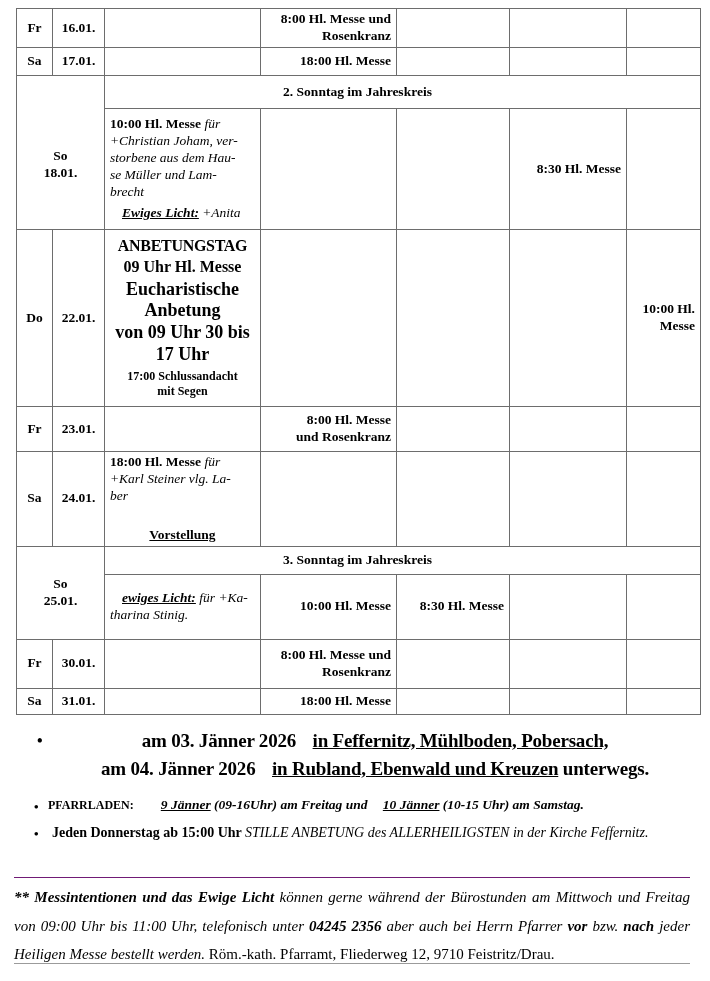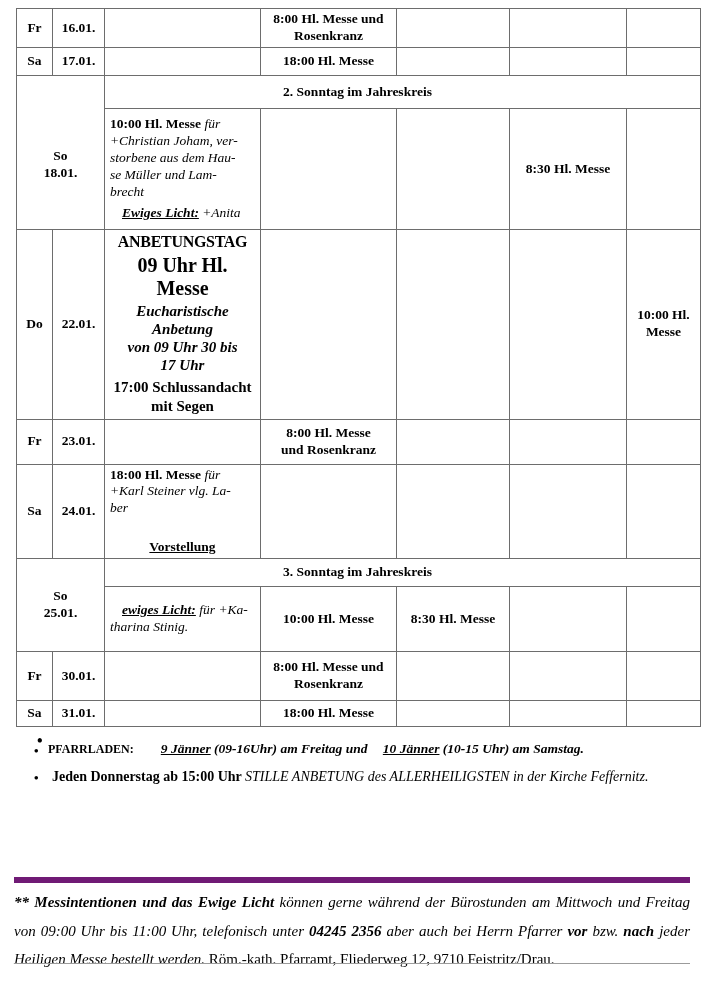--- a/index.html
+++ b/index.html
@@ -14,54 +14,54 @@
     position:absolute;left:16px;top:8px;width:684px;
     border-collapse:collapse;table-layout:fixed;
   }
   table.sched td{
     border:1px solid #6d6d6d;
     font-weight:bold;font-size:13.5px;line-height:1.25;
     padding:2px 5px;vertical-align:middle;overflow:hidden;
   }
   td.c-day,td.c-date{text-align:center;padding:2px 1px;}
   td.c-desc{vertical-align:top;text-align:left;padding:5px 6px 3px 6px;line-height:18.5px;}
-  td.c-m{text-align:center;}
+  td.c-m{text-align:right;}
   .pl{white-space:pre-line;}
   td.sday{text-align:center;font-size:17.5px;line-height:1.32;padding:2px 1px;}
   td.sday.nudge{vertical-align:middle;padding-top:26px;}
   td.shead{font-size:18.5px;text-align:center;padding:2px 0;}
   td.shead .shift{position:relative;left:-45px;display:inline-block;white-space:nowrap;}
   .b{font-weight:bold;font-style:normal;}
   .it{font-style:italic;font-weight:normal;}
   .bi{font-style:italic;font-weight:bold;}
   .u{text-decoration:underline;margin-left:12px;}
   .ew{margin-top:4px;}
   td.dob{text-align:center;vertical-align:top;padding-top:7px;}
   .dob-title{font-size:16px;letter-spacing:-0.3px;margin-bottom:2px;}
-  .dob-big{font-size:20px;line-height:1.15;margin-bottom:2px;}
-  .dob-mid{font-size:15px;line-height:1.21;font-style:italic;}
-  .dob-small{font-size:15px;line-height:1.3;margin-top:3px;}
+  .dob-big{font-size:16px;line-height:1.15;margin-bottom:2px;}
+  .dob-mid{font-size:18px;line-height:1.21;}
+  .dob-small{font-size:12px;line-height:1.3;margin-top:3px;}
   .vor{text-align:center;margin-top:22px;text-decoration:underline;}
   
   .notes{position:absolute;left:0;top:727px;width:710px;}
   .n1{position:relative;margin:0 20px 0 60px;text-align:center;
       font-weight:bold;font-size:19px;line-height:28px;letter-spacing:-0.2px;}
   .n1 .dot{position:absolute;left:-23px;top:0;font-size:16px;}
   .n2{position:relative;margin-top:12px;padding-left:48px;font-size:13.5px;line-height:20px;}
   .n2 .dot{position:absolute;left:34px;top:2px;font-size:13px;font-weight:bold;}
   .n2 .lbl{font-size:12px;font-weight:bold;margin-right:15px;}
   .n2 .seg{font-weight:bold;font-style:italic;text-align:right;}
   .n3{position:relative;margin-top:8px;padding-left:52px;font-size:14px;line-height:20px;}
   .n3 .dot{position:absolute;left:34px;top:1px;font-size:13px;font-weight:bold;}
   .n3 .b3b{font-weight:bold;}
   .n3 .b3i{font-style:italic;}
   
   .footer{
     position:absolute;left:14px;top:877px;width:676px;
-    border-top:6px solid #701a75;padding-top:5px;
+    border-top:1px solid #701a75;padding-top:5px;
     font-size:15px;font-style:italic;line-height:28.5px;text-align:justify;
   }
   .footer .fb{font-weight:bold;}
   .footer .up{font-style:normal;}
   .rule-bottom{position:absolute;left:14px;top:963px;width:676px;border-top:1px solid #9b9b9b;}
 </style>
 </head>
 <body>
 
 <table class="sched">
@@ -206,20 +206,22 @@
     <td></td>
     <td></td>
     <td></td>
   </tr>
 </tbody>
   </table>
 
 <div class="notes">
   <div class="n1">
     <span class="dot">•</span>
+    <div><span>am 03. Jänner 2026 </span><span class="u">in Feffernitz, Mühlboden, Pobersach,</span></div>
+    <div><span>am 04. Jänner 2026 </span><span class="u">in Rubland, Ebenwald und Kreuzen</span><span> unterwegs.</span></div>
   </div>
 
   <div class="n2">
     <span class="dot">•</span><span class="lbl">PFARRLADEN:</span><span class="seg u">9 Jänner</span><span class="seg"> (09-16Uhr) am Freitag und </span><span class="seg u">10 Jänner</span><span class="seg"> (10-15 Uhr) am Samstag.</span>
   </div>
 
   <div class="n3">
     <span class="dot">•</span><span class="b3b">Jeden Donnerstag ab 15:00 Uhr </span><span class="b3i">STILLE ANBETUNG des ALLERHEILIGSTEN in der Kirche Feffernitz.</span>
   </div>
 </div>

